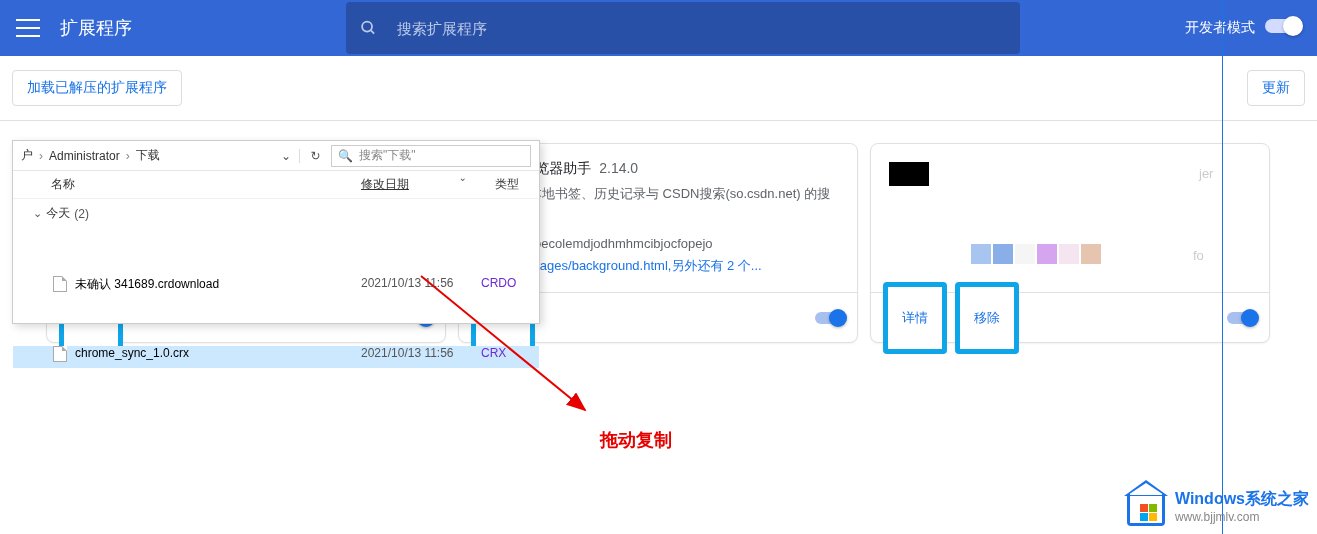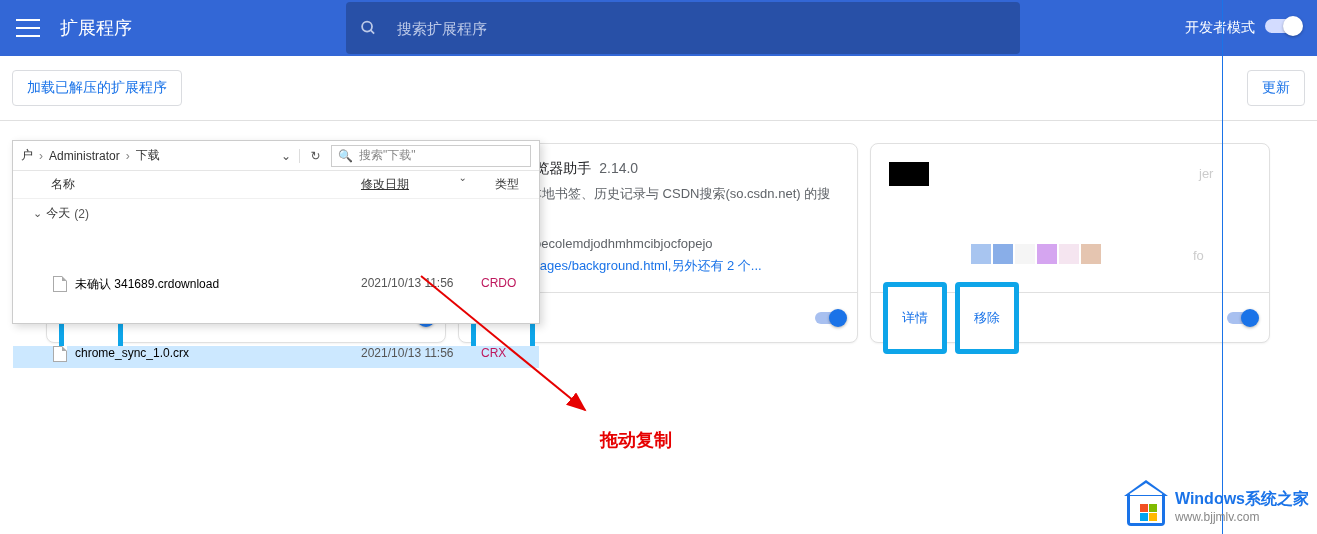--- a/index.html
+++ b/index.html
@@ -48,21 +48,21 @@
 .col-type { width: 38px; text-align: right; }
 .exp-group { padding: 6px 20px; color: #333; display: flex; align-items: center; gap: 4px; }
 .exp-group .chev { font-size: 11px; color: #555; }
 .exp-group .count { color: #555; }
 .exp-row { height: 22px; display: flex; padding: 0 20px 0 40px; margin-top: 48px; }
 .exp-row.selected { background: #cce8ff; }
 .file-icon { width: 14px; height: 16px; border: 1px solid #aaa; background: #fff; margin-right: 8px; position: relative; }
 .file-icon::before { content: ''; position: absolute; right: -1px; top: -1px; border-top: 5px solid #fff; border-left: 5px solid #aaa; }
 .fname { flex: 1; }
 .fdate { width: 120px; color: #555; }
-.ftype { width: 38px; color: #be185d; text-align: left; }
+.ftype { width: 38px; color: #6d28d9; text-align: left; }
 
 .arrow-svg { position: absolute; left: 415px; top: 270px; pointer-events: none; }
 .annotation { position: absolute; left: 600px; top: 428px; color: #e60000; font-size: 18px; font-weight: bold; }
 
 .sidebar-line { position: absolute; left: 1222px; top: 0; width: 1px; height: 534px; background: #1a73e8; }
 
 .watermark { position: absolute; right: 8px; bottom: 8px; display: flex; align-items: center; gap: 8px; }
 .wm-logo { width: 40px; height: 40px; position: relative; }
 .wm-house { width: 38px; height: 32px; border: 3px solid #1a73e8; border-top: none; position: absolute; bottom: 0; border-radius: 0 0 4px 4px; }
 .wm-roof { position: absolute; top: -6px; left: -3px; width: 0; height: 0; border-left: 22px solid transparent; border-right: 22px solid transparent; border-bottom: 16px solid #1a73e8; }

